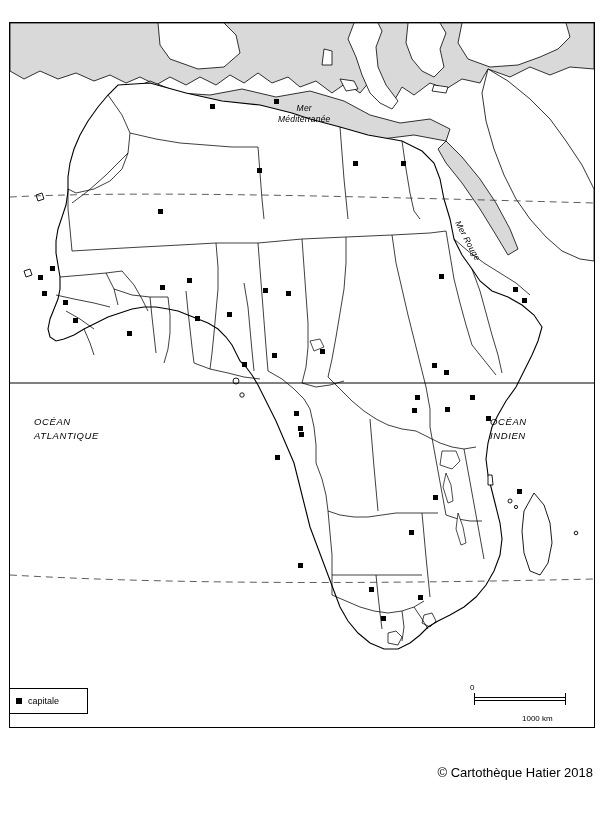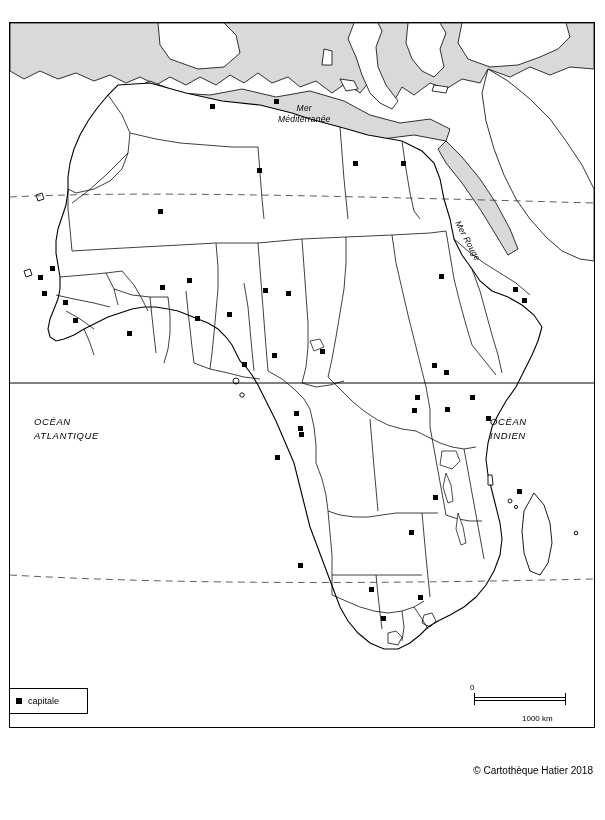--- a/index.html
+++ b/index.html
@@ -113,21 +113,21 @@
     left: 56px;
     top: 0px;
     font-size: 8px;
     white-space: pre;
     margin-top: 31px;
   }
   #credit {
     position: absolute;
     right: 12px;
     top: 765px;
-    font-size: 10px;
+    font-size: 13px;
     color: #000;
     white-space: pre;
   }
 </style>
 </head>
 <body>
 
 <div id="page">
 
   <div id="map-frame">

